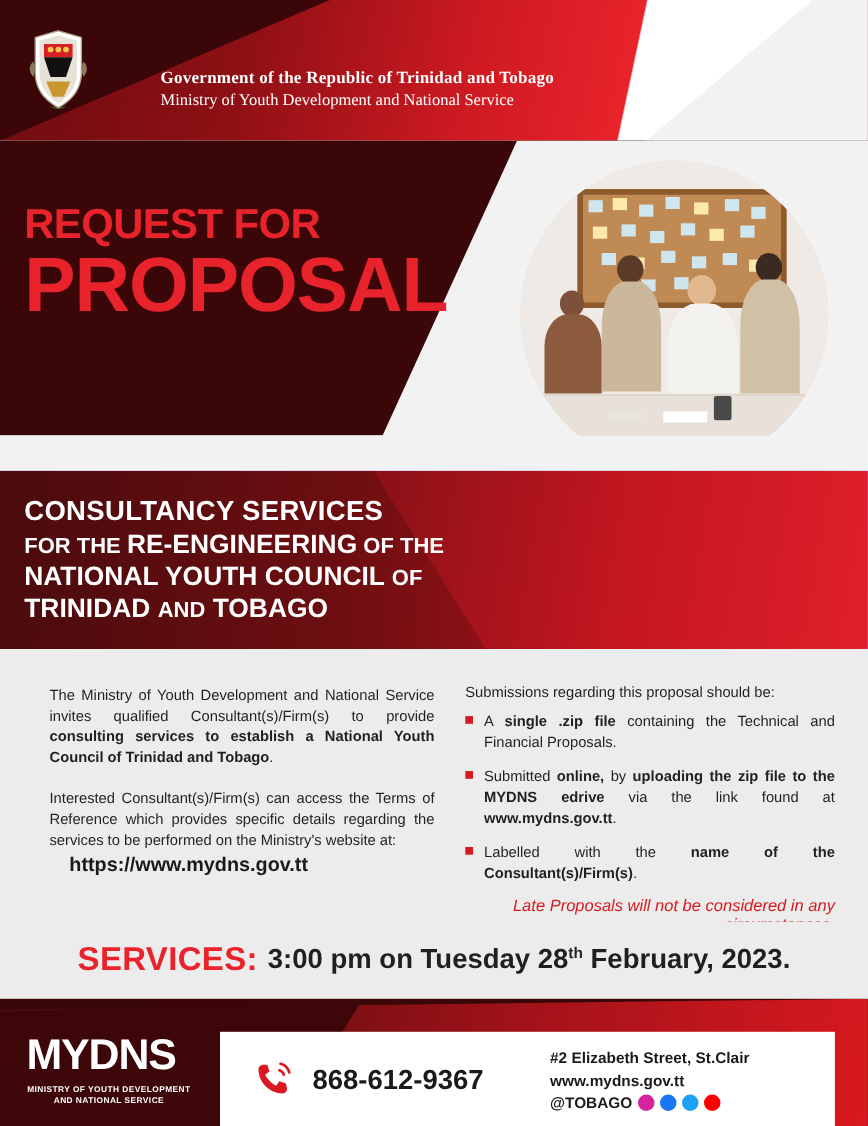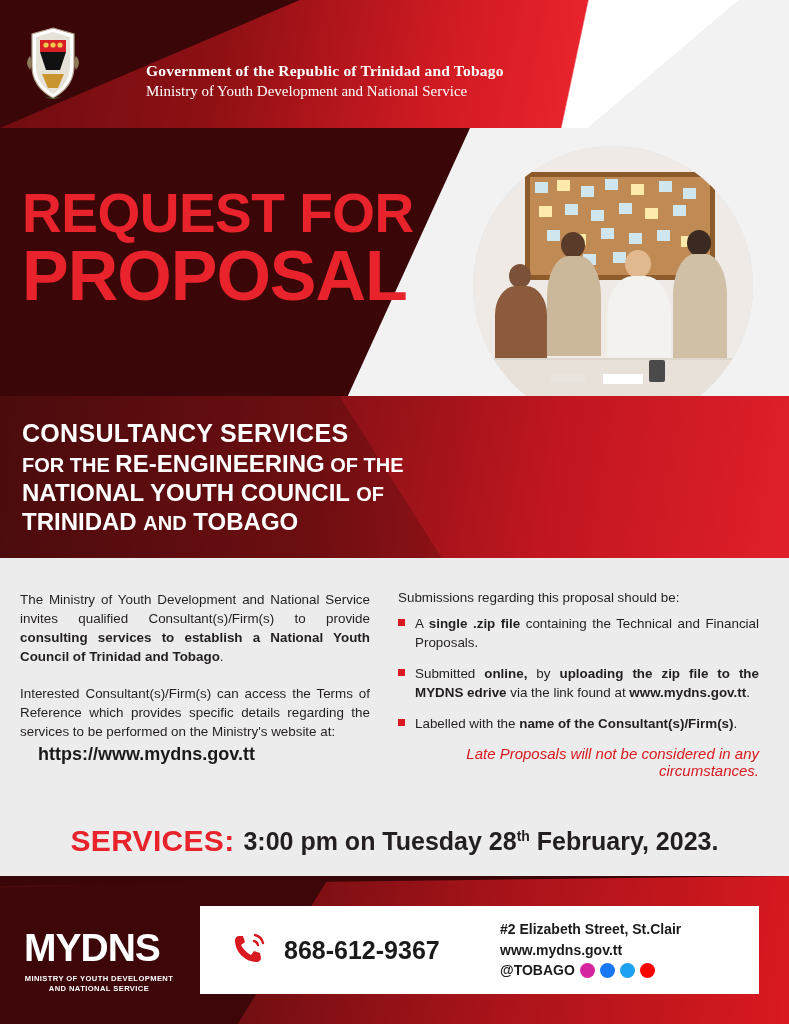--- a/index.html
+++ b/index.html
@@ -47,21 +47,21 @@
   }
   .hero .darkwedge{
     position:absolute; left:0; top:0; width:470px; height:268px;
     background:#3b0608;
     clip-path:polygon(0 0, 100% 0, 74% 100%, 0 100%);
   }
   .rfp-title {
     position:absolute; left:22px; top:57px; z-index:3;
   }
   .rfp-title .l1 {
-    font-weight:bold; font-size:55px; color:#e8232b; letter-spacing:-0.5px;
+    font-weight:bold; font-size:38px; color:#e8232b; letter-spacing:-0.5px;
     line-height:1.02;
   }
   .rfp-title .l2 {
     font-weight:bold; font-size:70px; color:#e8232b; letter-spacing:-1px;
     line-height:0.96; margin-top:2px;
   }
   .photo {
     position:absolute; right:36px; top:18px; width:280px; height:280px;
     border-radius:50%; overflow:hidden; background:#dfdcd8; z-index:4;
   }
@@ -70,21 +70,21 @@
   .ph-wall{position:absolute;inset:0;background:#efeae6;}
   .ph-board{position:absolute;left:52px;top:26px;width:190px;height:108px;background:#c08a55;border:5px solid #8c5a2b;}
   .ph-note{position:absolute;width:13px;height:11px;background:#cfe6ef;}
   .ph-table{position:absolute;left:0;bottom:0;width:100%;height:66px;background:#e7e1da;}
   .ph-tabletop{position:absolute;left:-10px;bottom:38px;width:300px;height:30px;background:#f6f3ef;border-top:2px solid #ddd6cd;}
   .ph-person{position:absolute;border-radius:40% 40% 0 0;}
   .ph-head{position:absolute;border-radius:50%;}
 
   
   .banner {
-    position:relative; height:162px; overflow:hidden; background:#8b5cf6;
+    position:relative; height:162px; overflow:hidden; background:#8b5cf6;margin-top:32px;
   }
   .banner .bg {
     position:absolute; left:0; top:0; width:100%; height:162px;
     background:linear-gradient(95deg,#4a0b0d 0%,#6d0e11 40%,#b5151c 78%,#d9191f 100%);
     clip-path:polygon(0 0, 43% 0, 56% 100%, 0 100%, 0 0);
   }
   .banner .bg2 {
     position:absolute; left:0; top:0; width:100%; height:162px;
     background:linear-gradient(100deg,#560b0e 0%,#7c1014 35%,#c21620 70%,#e0202a 100%);
     clip-path:polygon(0 0, 43% 0, 100% 0, 100% 100%, 56% 100%);
@@ -93,21 +93,21 @@
   .banner-text {
     position:absolute; left:22px; top:22px; color:#fff; z-index:3;
     font-weight:bold; line-height:1.22;
   }
   .banner-text .bl { font-size:25px; letter-spacing:.3px;}
   .banner-text .sm { font-size:20px; }
   .banner-text .bl2 { font-size:24px; }
 
   
   .content {
-    position:relative; height:248px; background:#ececec; padding:32px 30px 0 20px;
+    position:relative; height:248px; background:#ececec; padding:32px 30px 0 45px;
     display:flex; gap:28px;
   }
   .col-left { width:350px; }
   .col-right { flex:1; }
   .para {
     font-size:13.4px; color:#231f20; line-height:1.42; text-align:justify;
   }
   .para b { font-weight:bold; }
   .para.second { margin-top:18px; }
   .weburl {
@@ -152,21 +152,21 @@
   }
   .footer .fdark {
     position:absolute; left:0; top:0; width:330px; height:148px;
     background:#3d0709;
     clip-path:polygon(0 12px, 100% 0, 72% 100%, 0 100%);
   }
   .mydns-logo {
     position:absolute; left:24px; top:32px; z-index:4; color:#fff;
   }
   .mydns-logo .mark {
-    font-size:39px; font-weight:bold; letter-spacing:-1px; line-height:1;margin-top:20px;
+    font-size:39px; font-weight:bold; letter-spacing:-1px; line-height:1;
   }
   .mydns-logo .tag {
     font-size:7.6px; font-weight:bold; letter-spacing:.4px; margin-top:7px;
     text-align:center; line-height:1.35; width:150px;
   }
   .footer-card {
     position:absolute; left:200px; top:30px; width:559px; height:88px;
     background:#ffffff; z-index:5; display:flex; align-items:center;
   }
   .phone-block {

